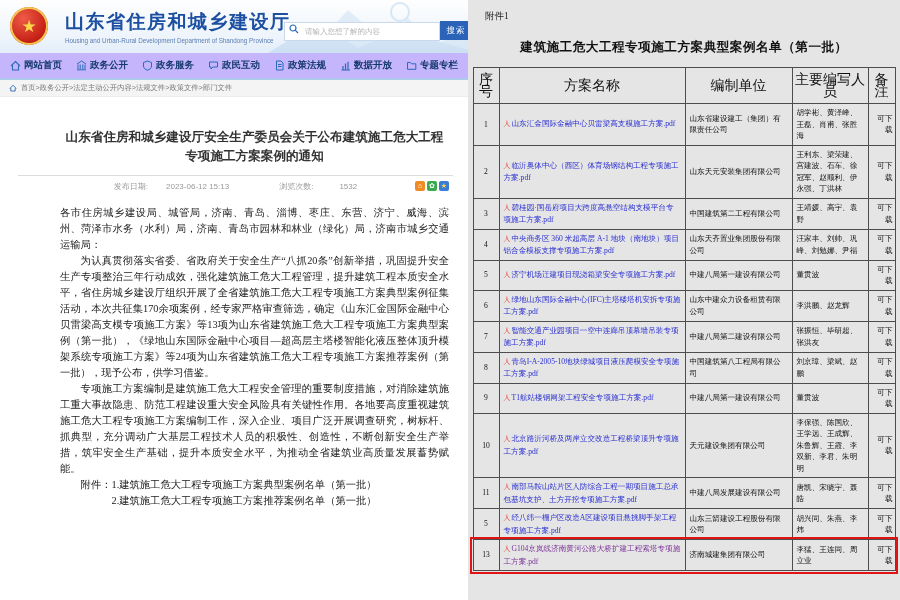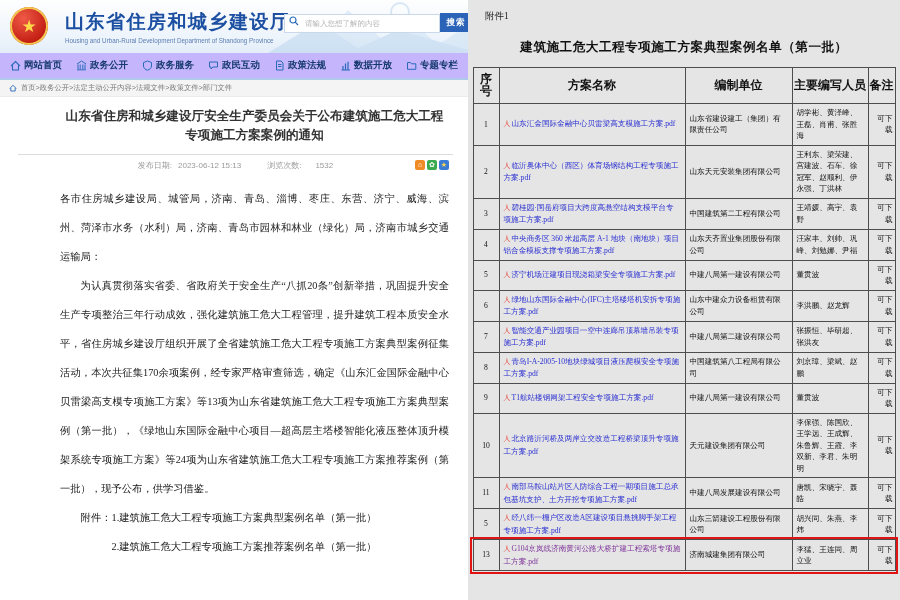--- a/index.html
+++ b/index.html
@@ -11,68 +11,68 @@
   
   .site-header{position:relative;height:53px;background:linear-gradient(180deg,#fefefe 0%,#edf4fb 70%,#e3eef9 100%);overflow:hidden;}
   .decor{position:absolute;right:0;top:0;height:53px;width:300px;opacity:.55;}
   .logo{position:absolute;left:10px;top:7px;width:38px;height:38px;border-radius:50%;
         background:radial-gradient(circle at 35% 30%,#ef5a46,#c21d12 70%);
         display:flex;align-items:center;justify-content:center;box-shadow:0 0 0 2px #f3c74f inset;}
   .logo .star{color:#ffd94a;font-size:17px;line-height:1;}
   .site-title{position:absolute;left:65px;top:9px;}
   .site-title .cn{font-size:19px;font-weight:bold;color:#1c4fa1;letter-spacing:1.5px;white-space:nowrap;}
   .site-title .en{font-size:6.3px;color:#5b7db3;margin-top:2px;white-space:nowrap;}
-  .search{position:absolute;left:284px;top:12px;display:flex;align-items:center;justify-content:space-between;}
+  .search{position:absolute;left:284px;top:20px;display:flex;align-items:center;justify-content:space-between;}
   .search-box{position:relative;}
   .search-input{width:130px;height:17px;border:1px solid #c9d8ea;background:#fff;font-size:7.5px;
                 padding:0 4px 0 20px;color:#333;outline:none;}
   .search-input::placeholder{color:#b4b4b4;}
   .mag{position:absolute;left:5px;top:4px;}
-  .search-btn{width:32px;height:19px;background:#2a63b8;color:#fff;font-size:8.5px;border:none;letter-spacing:1px;cursor:pointer;font-weight:bold;}
+  .search-btn{width:32px;height:19px;background:#2a63b8;color:#fff;font-size:8.5px;border:none;letter-spacing:1px;cursor:pointer;}
 
   
   .nav{height:25px;display:flex;align-items:center;justify-content:space-between;padding:0 10px;
        background:#c4b5fd;border-bottom:2px solid #aecbec;}
   .nav-item{display:flex;align-items:center;gap:3px;font-size:9.5px;font-weight:bold;color:#16396e;cursor:pointer;white-space:nowrap;}
   .nav-item svg{flex:0 0 auto;}
 
   
   .crumbs{height:16px;background:#f4f4f4;display:flex;align-items:center;font-size:7.3px;color:#777;
           padding:0 9px;gap:4px;border-bottom:1px solid #ececec;}
 
   
   .article{position:relative;padding:8px 19px 0 60px;}
   .art-title{font-family:"Liberation Serif",serif;font-weight:bold;font-size:12.6px;line-height:19px;
-             text-align:center;color:#333;margin:2px auto 0;width:382px;}
+             text-align:center;color:#333;margin:23px auto 0;width:382px;}
   .divider{height:1px;background:#dcdcdc;margin:9px -4px 0 -42px;}
-  .meta{position:relative;height:20px;display:flex;justify-content:center;align-items:center;gap:6px;
+  .meta{position:relative;height:20px;display:flex;justify-content:center;align-items:center;gap:18px;
         font-size:8px;color:#9a9a9a;margin:0 -4px 9px -42px;}
   .meta .views-num{margin-left:8px;color:#9a9a9a;}
   .meta-icons{position:absolute;right:4px;top:5px;display:flex;gap:2px;}
   .micon{width:10px;height:10px;border-radius:2px;color:#fff;font-size:7px;line-height:10px;text-align:center;cursor:pointer;}
   .micon.m1{background:#f08a24;}
   .micon.m2{background:#3aaa4e;}
   .micon.m3{background:#3a7bd5;color:#ffd94a;}
 
-  .body-text{font-family:"Liberation Serif",serif;font-size:10.3px;line-height:29px;color:#222;
+  .body-text{font-family:"Liberation Serif",serif;font-size:10.3px;line-height:16px;color:#222;
              text-align:justify;margin-top:8px;}
   .body-text p{margin:0;}
   .p-indent{text-indent:2em;}
   .attach-line1{text-indent:2em;}
   .attach-line2{text-indent:5em;}
 
   
   .annex-label{font-family:"Liberation Serif",serif;font-size:9.5px;color:#222;margin:10px 0 0 17px;}
   .annex-title{font-family:"Liberation Serif",serif;font-weight:bold;font-size:12.6px;text-align:center;
                color:#111;margin-top:16px;letter-spacing:.5px;}
   table.annex{border-collapse:collapse;margin:11px auto 0;width:422px;table-layout:fixed;}
   table.annex th,table.annex td{border:1px solid #4d4d4d;font-family:"Liberation Serif",serif;
         font-size:7.6px;line-height:11.5px;padding:3px 4px;vertical-align:middle;color:#111;
         word-break:break-all;overflow:hidden;}
-  table.annex th{font-weight:bold;text-align:center;font-size:12px;padding:6px 1px;}
+  table.annex th{font-weight:normal;text-align:center;font-size:14px;padding:6px 1px;}
   .c-idx{text-align:center;font-size:7.6px;}
   .c-note{text-align:right;padding:3px 2px !important;}
   .plan-link{color:#2a2fd0;text-decoration:none;cursor:pointer;}
   .plan-link.visited{color:#7d3398;}
   .pdf-icon{color:#e8372c;font-size:7px;margin-right:1px;}
   tr.highlighted{outline:2px solid #e01414;outline-offset:1px;}
 </style>
 </head>
 <body>
 
@@ -169,20 +169,21 @@
         <span class="meta-icons">
           <span class="micon m1">⌂</span>
           <span class="micon m2">✿</span>
           <span class="micon m3">★</span>
         </span>
       </div>
 
       <div class="body-text">
         <p>各市住房城乡建设局、城管局，济南、青岛、淄博、枣庄、东营、济宁、威海、滨州、菏泽市水务（水利）局，济南、青岛市园林和林业（绿化）局，济南市城乡交通运输局：</p>
         <p class="p-indent">为认真贯彻落实省委、省政府关于安全生产“八抓20条”创新举措，巩固提升安全生产专项整治三年行动成效，强化建筑施工危大工程管理，提升建筑工程本质安全水平，省住房城乡建设厅组织开展了全省建筑施工危大工程专项施工方案典型案例征集活动，本次共征集170余项案例，经专家严格审查筛选，确定《山东汇金国际金融中心贝雷梁高支模专项施工方案》等13项为山东省建筑施工危大工程专项施工方案典型案例（第一批），《绿地山东国际金融中心项目—超高层主塔楼智能化液压整体顶升模架系统专项施工方案》等24项为山东省建筑施工危大工程专项施工方案推荐案例（第一批），现予公布，供学习借鉴。</p>
+        <p class="p-indent">专项施工方案编制是建筑施工危大工程安全管理的重要制度措施，对消除建筑施工重大事故隐患、防范工程建设重大安全风险具有关键性作用。各地要高度重视建筑施工危大工程专项施工方案编制工作，深入企业、项目广泛开展调查研究，树标杆、抓典型，充分调动广大基层工程技术人员的积极性、创造性，不断创新安全生产举措，筑牢安全生产基础，提升本质安全水平，为推动全省建筑业高质量发展蓄势赋能。</p>
         <p class="attach-line1">附件：1.建筑施工危大工程专项施工方案典型案例名单（第一批）</p>
         <p class="attach-line2">2.建筑施工危大工程专项施工方案推荐案例名单（第一批）</p>
       </div>
 
     </div>
   </div>
 
   <div class="right">
     <div class="annex-label">附件1</div>
     <div class="annex-title">建筑施工危大工程专项施工方案典型案例名单（第一批）</div>

